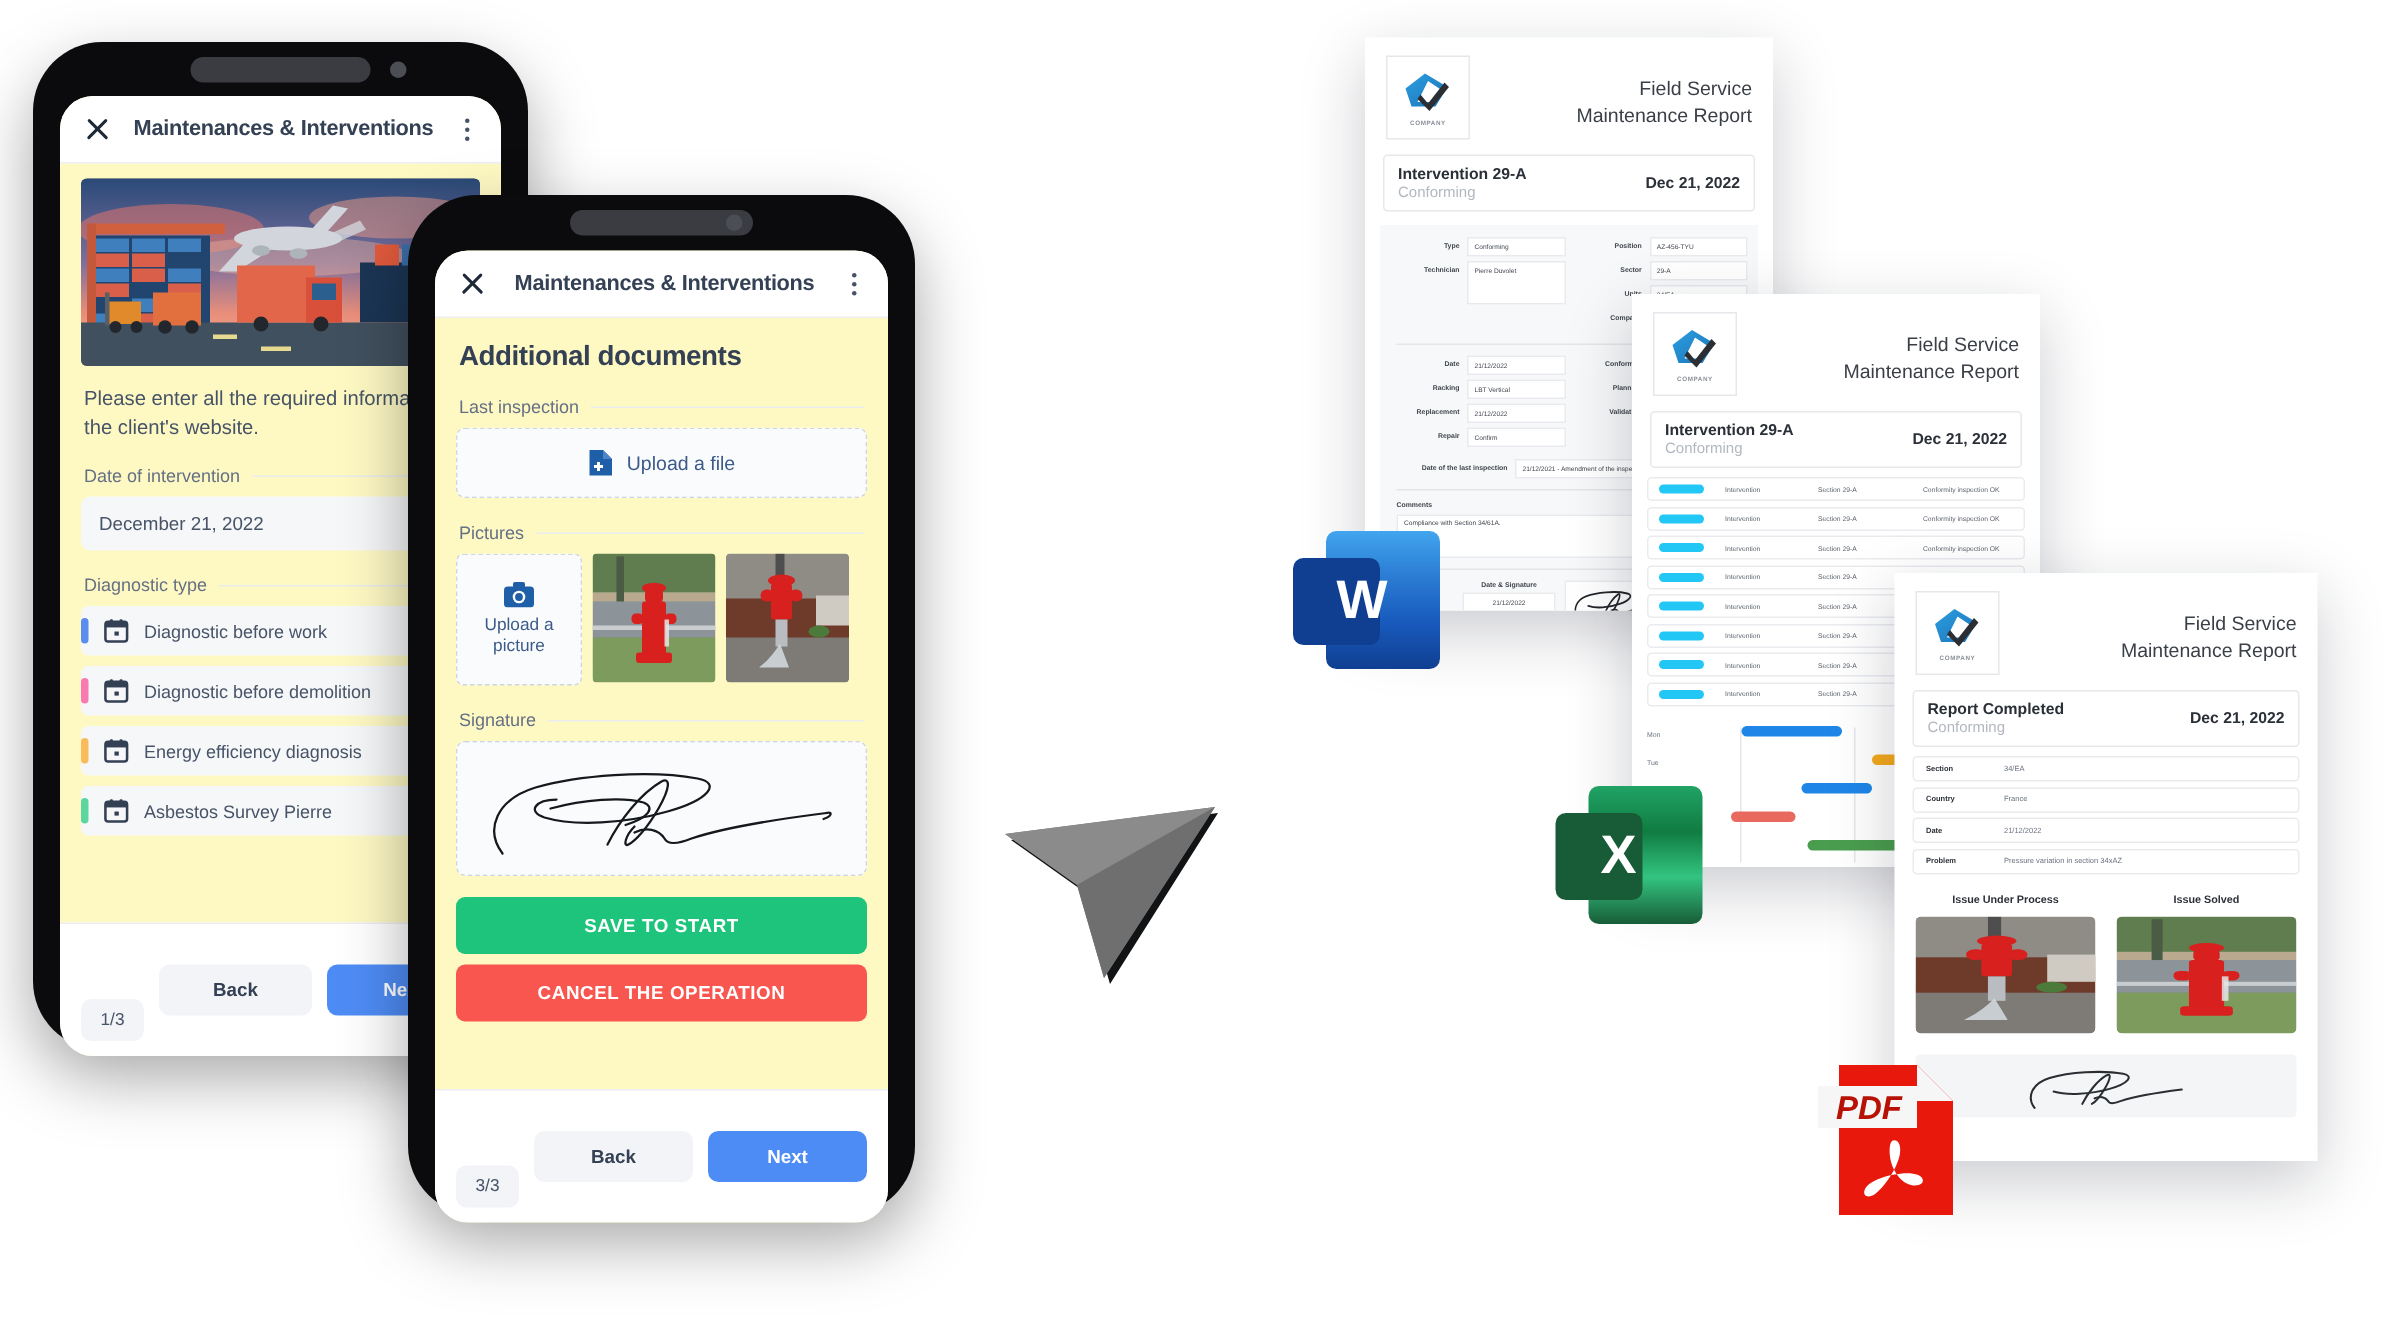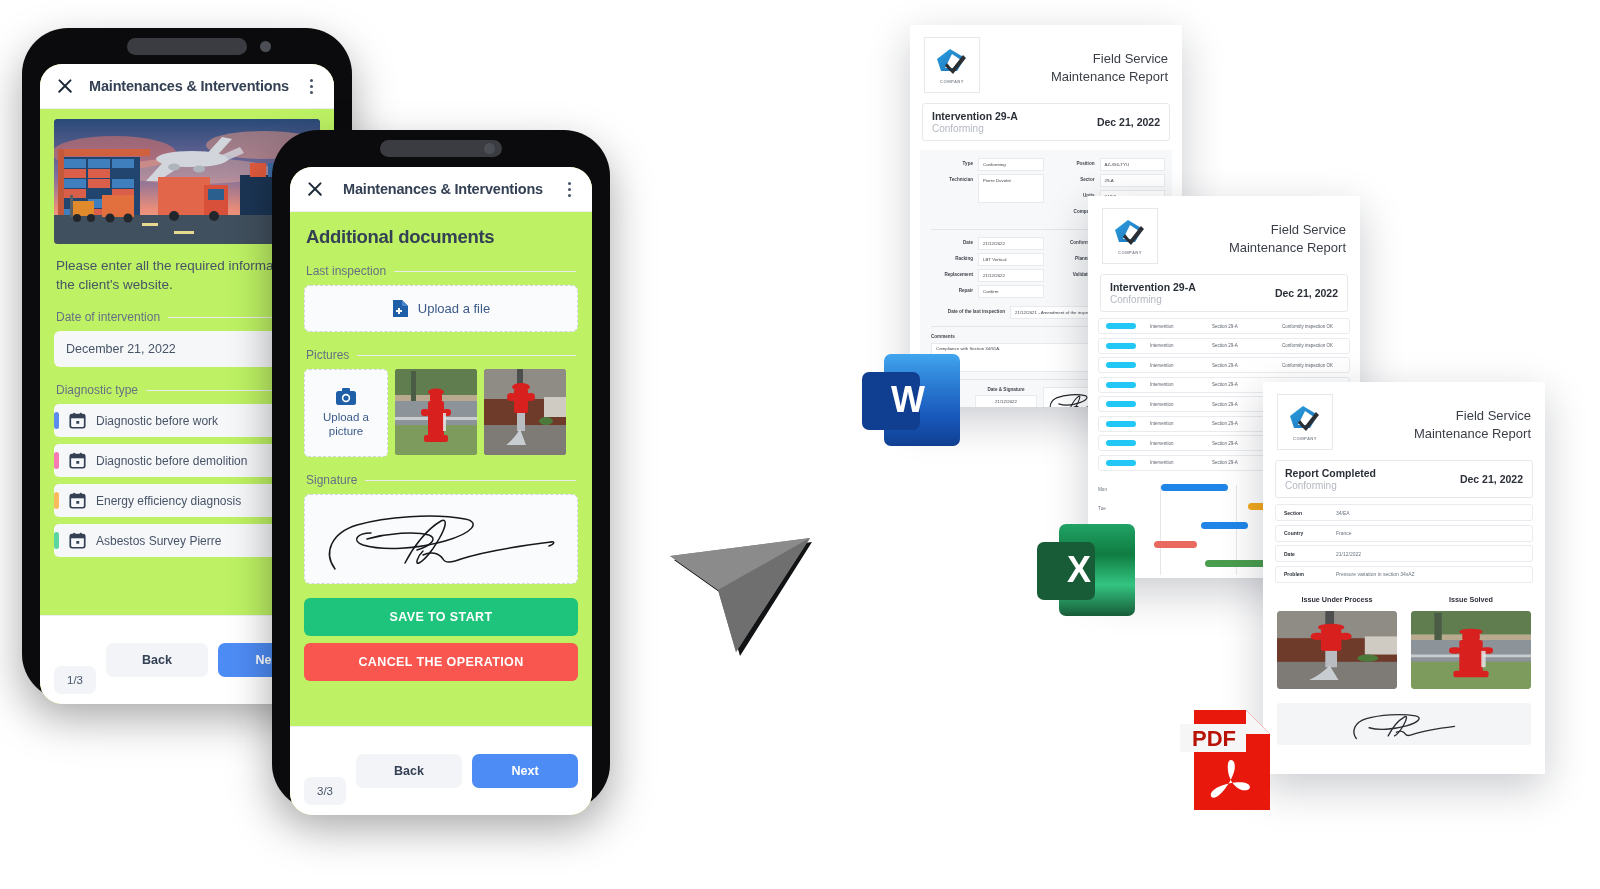--- a/index.html
+++ b/index.html
@@ -8,21 +8,21 @@
     background:#ffffff;
     font-family:"Liberation Sans", sans-serif;
     -webkit-font-smoothing:antialiased;
   }
   .stage{position:absolute;inset:0;}
 
   
   .phone{position:absolute;background:#0b0b0d;border-radius:46px;box-shadow:0 18px 44px rgba(0,0,0,.35);}
   .phone .notch{position:absolute;left:50%;transform:translateX(-50%);top:10px;width:122px;height:17px;background:#3a3c41;border-radius:10px;}
   .phone .cam{position:absolute;top:13px;width:11px;height:11px;border-radius:50%;background:#4b4e54;}
-  .screen{position:absolute;background:#bef264;border-radius:22px;overflow:hidden;display:flex;flex-direction:column;}
+  .screen{position:absolute;background:#fef9c3;border-radius:22px;overflow:hidden;display:flex;flex-direction:column;}
 
   #phone1{left:22px;top:28px;width:330px;height:672px;}
   #phone1 .screen{left:18px;top:36px;width:294px;height:640px;}
   #phone1 .notch{width:120px;}
   #phone1 .cam{left:238px;}
 
   #phone2{left:272px;top:130px;width:338px;height:680px;z-index:6;}
   #phone2 .screen{left:18px;top:37px;width:302px;height:648px;}
   #phone2 .cam{left:212px;}
 
@@ -111,21 +111,21 @@
   .issues{display:flex;gap:14px;margin:12px 14px 0 14px;}
   .issuecol{flex:1;}
   .issuecol h4{margin:0 0 7px 0;font-size:7.2px;font-weight:700;color:#2b3038;text-align:center;}
   .issueimg{width:100%;height:78px;border-radius:4px;overflow:hidden;position:relative;}
   .sigstrip{margin:14px 14px 0 14px;height:42px;background:#f4f5f6;border-radius:3px;position:relative;overflow:hidden;}
 
   
   .fileicon{position:absolute;}
   #word-icon{left:856px;top:342px;width:110px;height:110px;z-index:5;}
   #excel-icon{left:1031px;top:512px;width:110px;height:110px;z-index:5;}
-  #pdf-icon{left:1176px;top:706px;width:102px;height:108px;z-index:6;}
+  #pdf-icon{left:1208px;top:706px;width:102px;height:108px;z-index:6;font-style:italic;}
 
   
   #plane-icon{position:absolute;left:660px;top:496px;width:170px;height:170px;z-index:5;}
   svg{display:block;}
 </style>
 </head>
 <body>
 
 <div class="stage">
 

